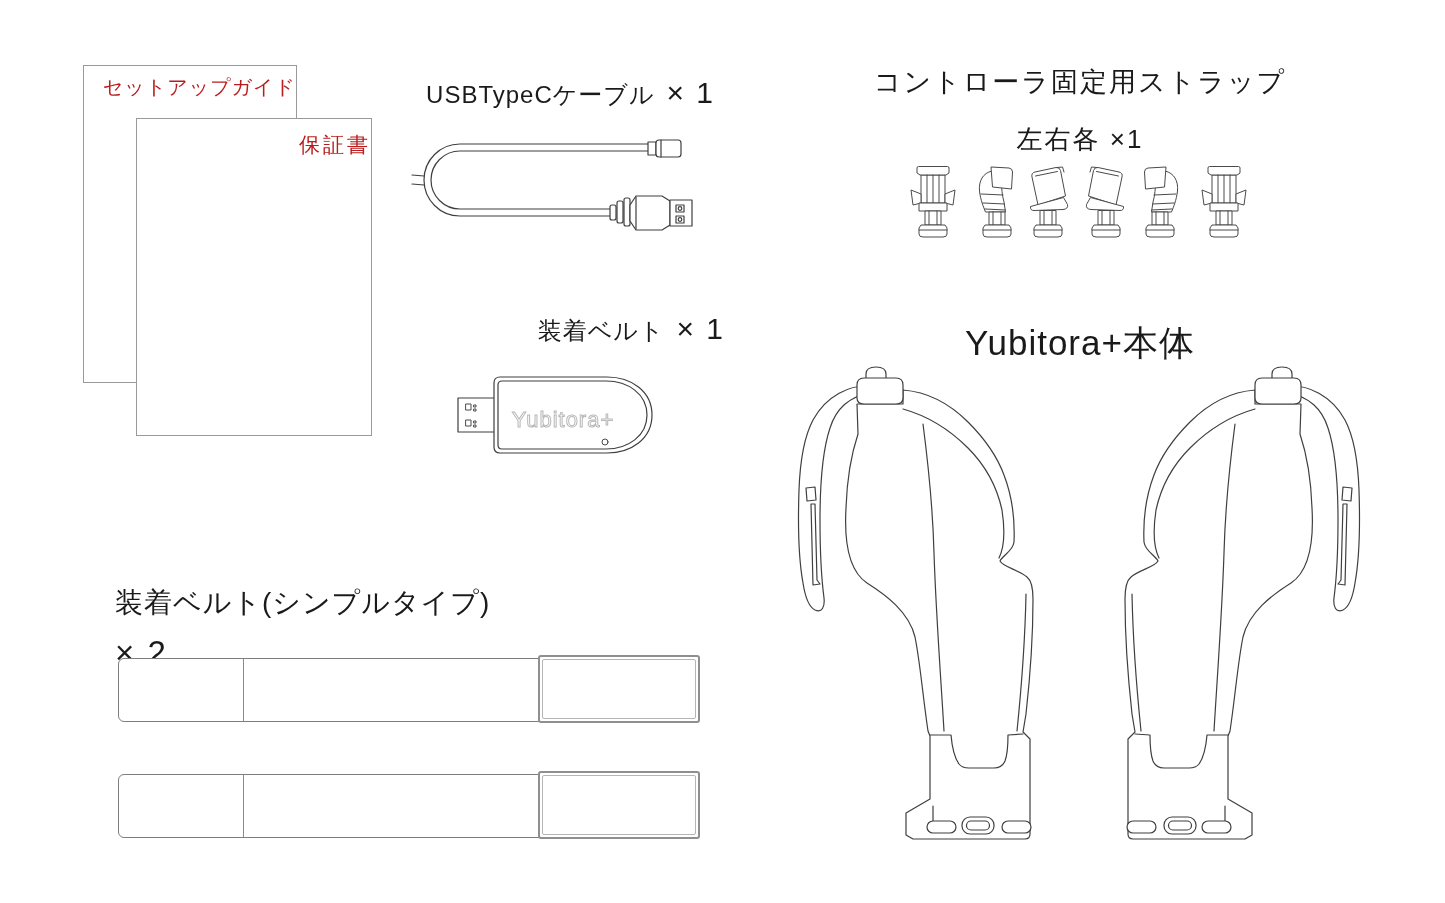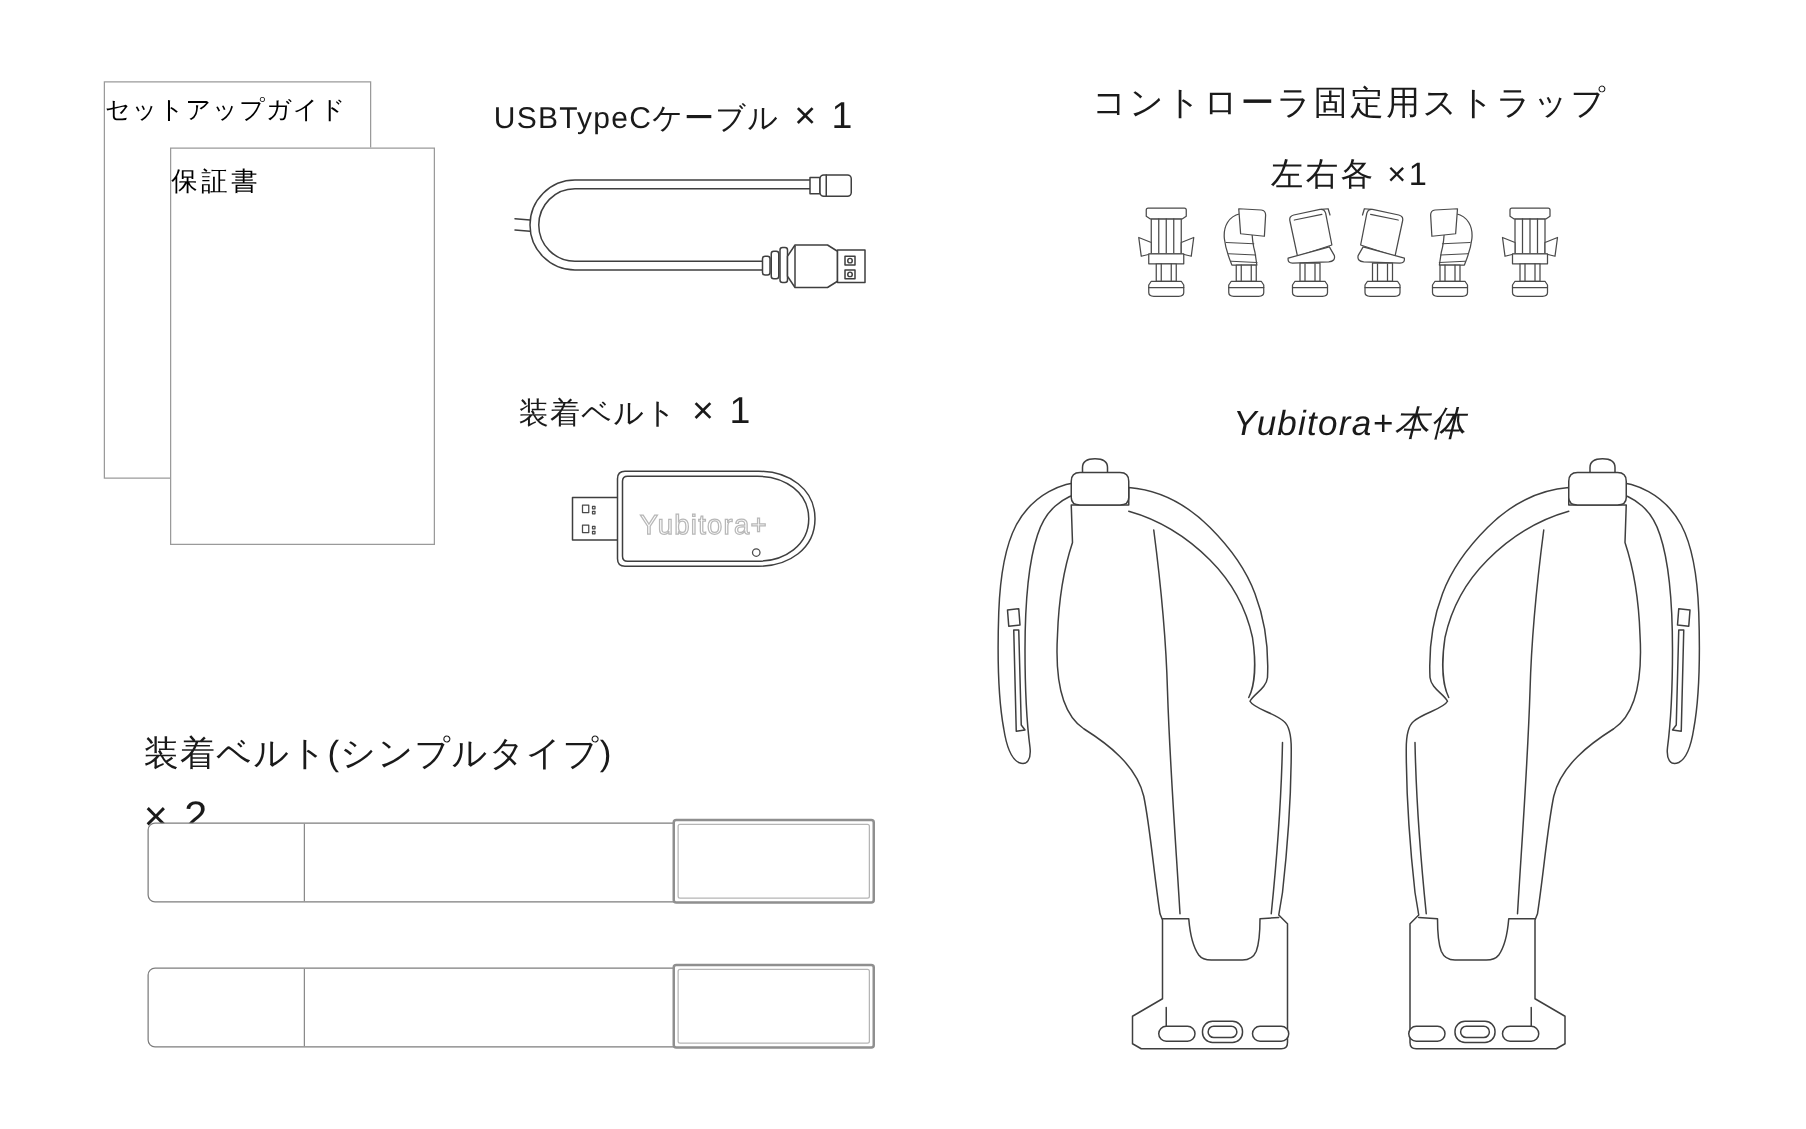--- a/index.html
+++ b/index.html
@@ -2,34 +2,34 @@
 <html><head>
 <meta charset="utf-8">
 <style>
   html,body{margin:0;padding:0;background:#fff;}
   #canvas{
     position:relative;width:1445px;height:903px;background:#ffffff;overflow:hidden;
     font-family:"Liberation Sans",sans-serif;color:#1a1a1a;
   }
   
   .sheet{position:absolute;background:#fff;border:1.5px solid #9a9a9a;box-sizing:border-box;}
-  .sheet-label{display:block;text-align:left;letter-spacing:1px;color:#000000;}
+  .sheet-label{display:block;text-align:right;letter-spacing:1px;color:#b91c1c;}
   #setup-guide-sheet{left:83px;top:65px;width:214px;height:318px;}
   #setup-guide-sheet .sheet-label{margin-top:8px;font-size:20px;}
-  #warranty-sheet{left:136px;top:118px;width:212px;height:318px;font-family:Liberation Mono, monospace;}
+  #warranty-sheet{left:136px;top:118px;width:236px;height:318px;font-family:Liberation Mono, monospace;}
   #warranty-sheet .sheet-label{margin-top:12px;font-size:21px;letter-spacing:3px;}
   
-  .item-label{position:absolute;display:flex;justify-content:flex-start;align-items:baseline;gap:12px;white-space:nowrap;}
+  .item-label{position:absolute;display:flex;justify-content:flex-end;align-items:baseline;gap:12px;white-space:nowrap;}
   .lbl{font-size:24px;letter-spacing:1px;}
   .cnt{font-size:30px;letter-spacing:2px;font-weight:400;}
   #cable-label{left:395px;top:76px;width:320px;}
   #dongle-label{left:415px;top:312px;width:310px;}
   #straps-title{left:845px;top:64px;width:470px;font-size:27px;letter-spacing:2px;justify-content:center;display:flex;}
   #straps-sub{left:845px;top:110px;width:470px;font-size:26px;letter-spacing:2px;justify-content:center;display:flex;margin-top:12px;}
-  #unit-title{left:885px;top:320px;width:390px;font-size:28px;font-weight:300;letter-spacing:1px;justify-content:center;display:flex;font-style:italic;}
+  #unit-title{left:885px;top:320px;width:390px;font-size:35px;font-weight:300;letter-spacing:1px;justify-content:center;display:flex;}
   #belt-title{left:115px;top:584px;width:570px;flex-direction:column;}
   #belt-title .lbl{font-size:28px;}
   #belt-title .cnt{font-size:33px;}
   
   .belt-main{position:absolute;left:118px;width:580px;height:64px;background:#fff;
     border:1.2px solid #7d7d7d;border-radius:6px 2px 2px 6px;box-sizing:border-box;}
   .belt-divider{position:absolute;left:124px;top:0;bottom:0;width:1.2px;background:#8a8a8a;}
   .belt-end{position:absolute;left:538px;width:162px;height:68px;background:#fff;
     border:2.5px solid #8f8f8f;border-radius:3px;box-sizing:border-box;}
   .belt-end-inner{position:absolute;inset:2px;border:1px solid #b5b5b5;border-radius:2px;}

